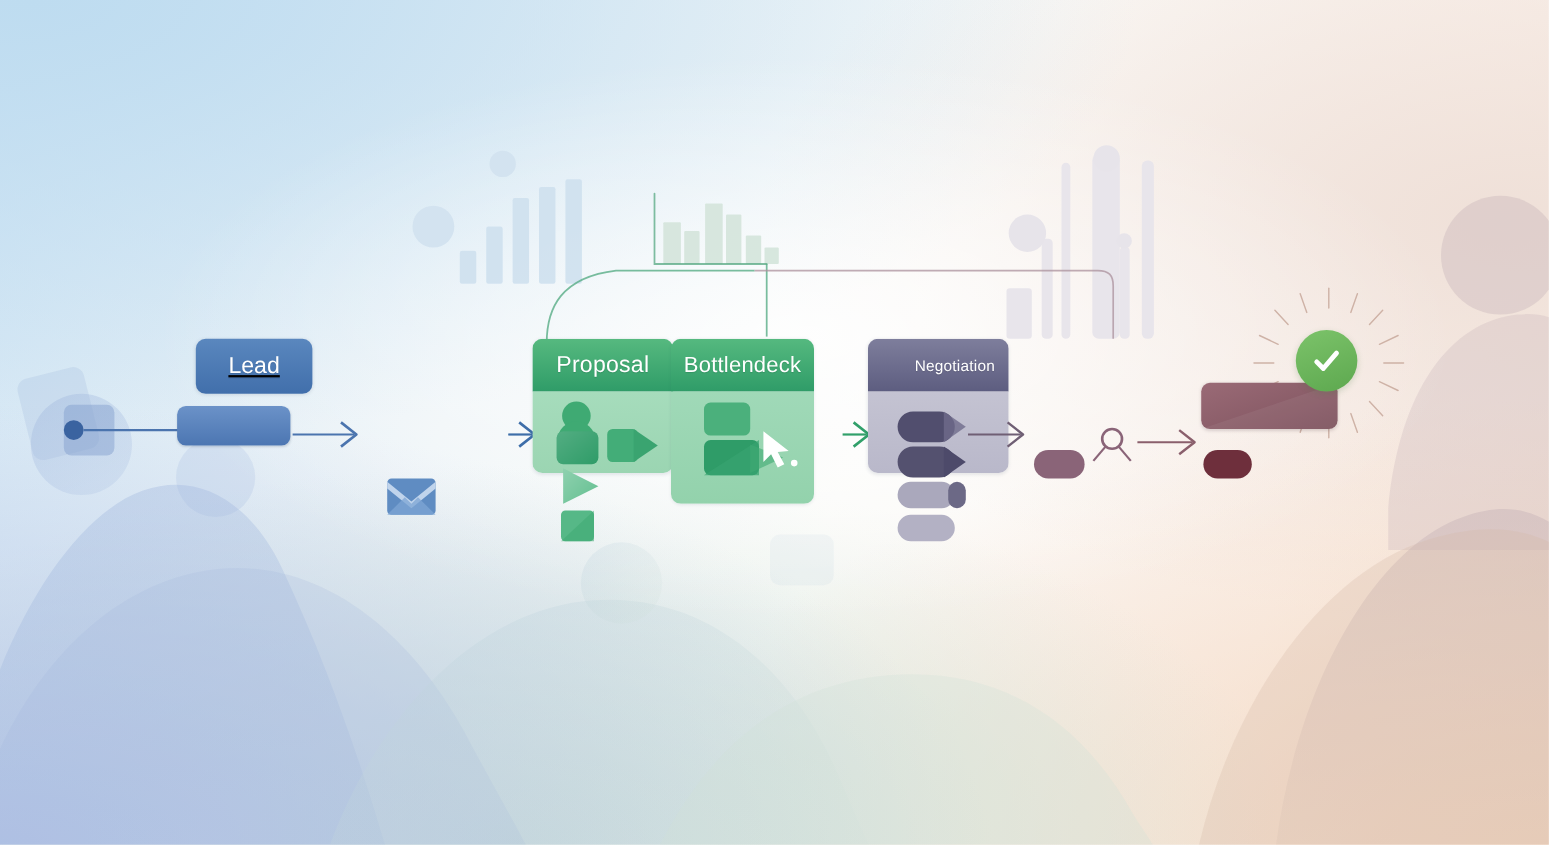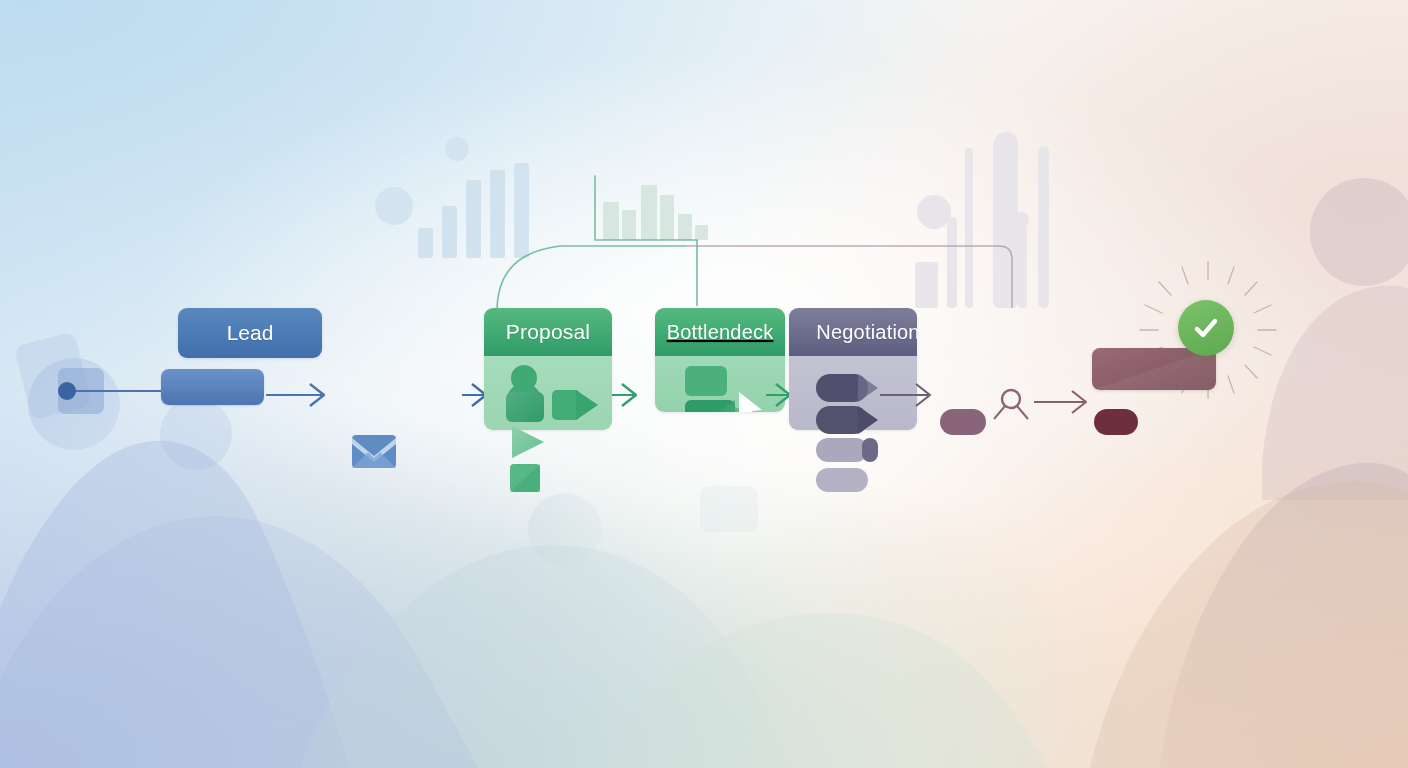--- a/index.html
+++ b/index.html
@@ -158,22 +158,22 @@
     <svg style="position:absolute;left:40px;top:360px" width="120" height="60">
       <rect x="18" y="8" width="46" height="46" rx="7" fill="#7e9ccb" opacity="0.45"></rect>
       <circle cx="27" cy="31" r="9" fill="#3a63a0"></circle>
       <line x1="36" y1="31" x2="122" y2="31" stroke="#4b74ae" stroke-width="2"></line>
     </svg>
 
     <div class="chip" style="left:161px;top:369px;width:103px;height:36px;
                 background:linear-gradient(180deg,#6b92c8,#4c76b2);
                 box-shadow:0 1px 2px rgba(40,60,90,0.18);"></div>
 
-    <div class="lone-head" style="left:178px;top:308px;width:144px;height:50px;
-                background:linear-gradient(180deg,#5a87be,#416fab);">
+    <div class="lone-head" style="left:178px;top:308px;width:106px;height:50px;
+                background:linear-gradient(180deg,#5a87be,#416fab);text-decoration:underline;">
       <span>Lead</span>
     </div>
 
     <svg style="position:absolute;left:266px;top:380px" width="70" height="30">
       <line x1="0" y1="15" x2="56" y2="15" stroke="#4b74ae" stroke-width="2"></line>
       <polyline points="44,4 58,15 44,26" fill="none" stroke="#4b74ae" stroke-width="2.4" stroke-linejoin="round"></polyline>
     </svg>
 
 
     <svg style="position:absolute;left:350px;top:432px" width="48" height="40">
@@ -220,21 +220,21 @@
           <stop offset="1" stop-color="#ffffff" stop-opacity="0"></stop>
         </linearGradient>
       </defs>
     </svg>
 
     <svg style="position:absolute;left:612px;top:380px" width="36" height="30">
       <line x1="0" y1="15" x2="22" y2="15" stroke="#31a06a" stroke-width="2"></line>
       <polyline points="10,4 24,15 10,26" fill="none" stroke="#31a06a" stroke-width="2.4" stroke-linejoin="round"></polyline>
     </svg>
 
-    <div class="card" style="left:655px;top:308px;width:130px;height:104px;text-decoration:underline;">
+    <div class="card" style="left:610px;top:308px;width:130px;height:150px;">
       <div class="card-head" style="background:linear-gradient(180deg,#55b97f,#2f9c68);">
         <span style="font-size:20px;">Bottlendeck</span>
       </div>
       <div class="card-body" style="background:linear-gradient(180deg,#a0d9b8,#93d2ac);">
         <svg style="position:absolute;left:26px;top:8px" width="104" height="72">
           <rect x="4" y="2" width="42" height="30" rx="6" fill="#4bb07c"></rect>
           <rect x="4" y="36" width="50" height="32" rx="6" fill="#2f9c68"></rect>
           <polygon points="4,68 54,36 54,68" fill="#37a470" opacity="0.7"></polygon>
           <polygon points="46,40 76,52 46,66" fill="#3faa73" opacity="0.6"></polygon>
         </svg>
@@ -245,21 +245,21 @@
       </div>
     </div>
 
     <svg style="position:absolute;left:766px;top:380px" width="36" height="30">
       <line x1="0" y1="15" x2="22" y2="15" stroke="#31a06a" stroke-width="2"></line>
       <polyline points="10,4 24,15 10,26" fill="none" stroke="#31a06a" stroke-width="2.4" stroke-linejoin="round"></polyline>
     </svg>
 
     <div class="card" style="left:789px;top:308px;width:128px;height:122px;">
       <div class="card-head" style="background:linear-gradient(180deg,#7e7e9c,#5d5d80);">
-        <span style="font-size:20px;margin-left:30px;">Negotiation</span>
+        <span style="font-size:14px;margin-left:30px;">Negotiation</span>
       </div>
       <div class="card-body" style="background:linear-gradient(180deg,#c4c3d2,#b9b8ca);"></div>
     </div>
 
     <svg style="position:absolute;left:812px;top:372px" width="90" height="122">
       <g>
         <rect x="4" y="2" width="52" height="28" rx="14" fill="#514e6e"></rect>
         <polygon points="46,2 66,16 46,30" fill="#6f6c8b" opacity="0.8"></polygon>
       </g>
       <g>

